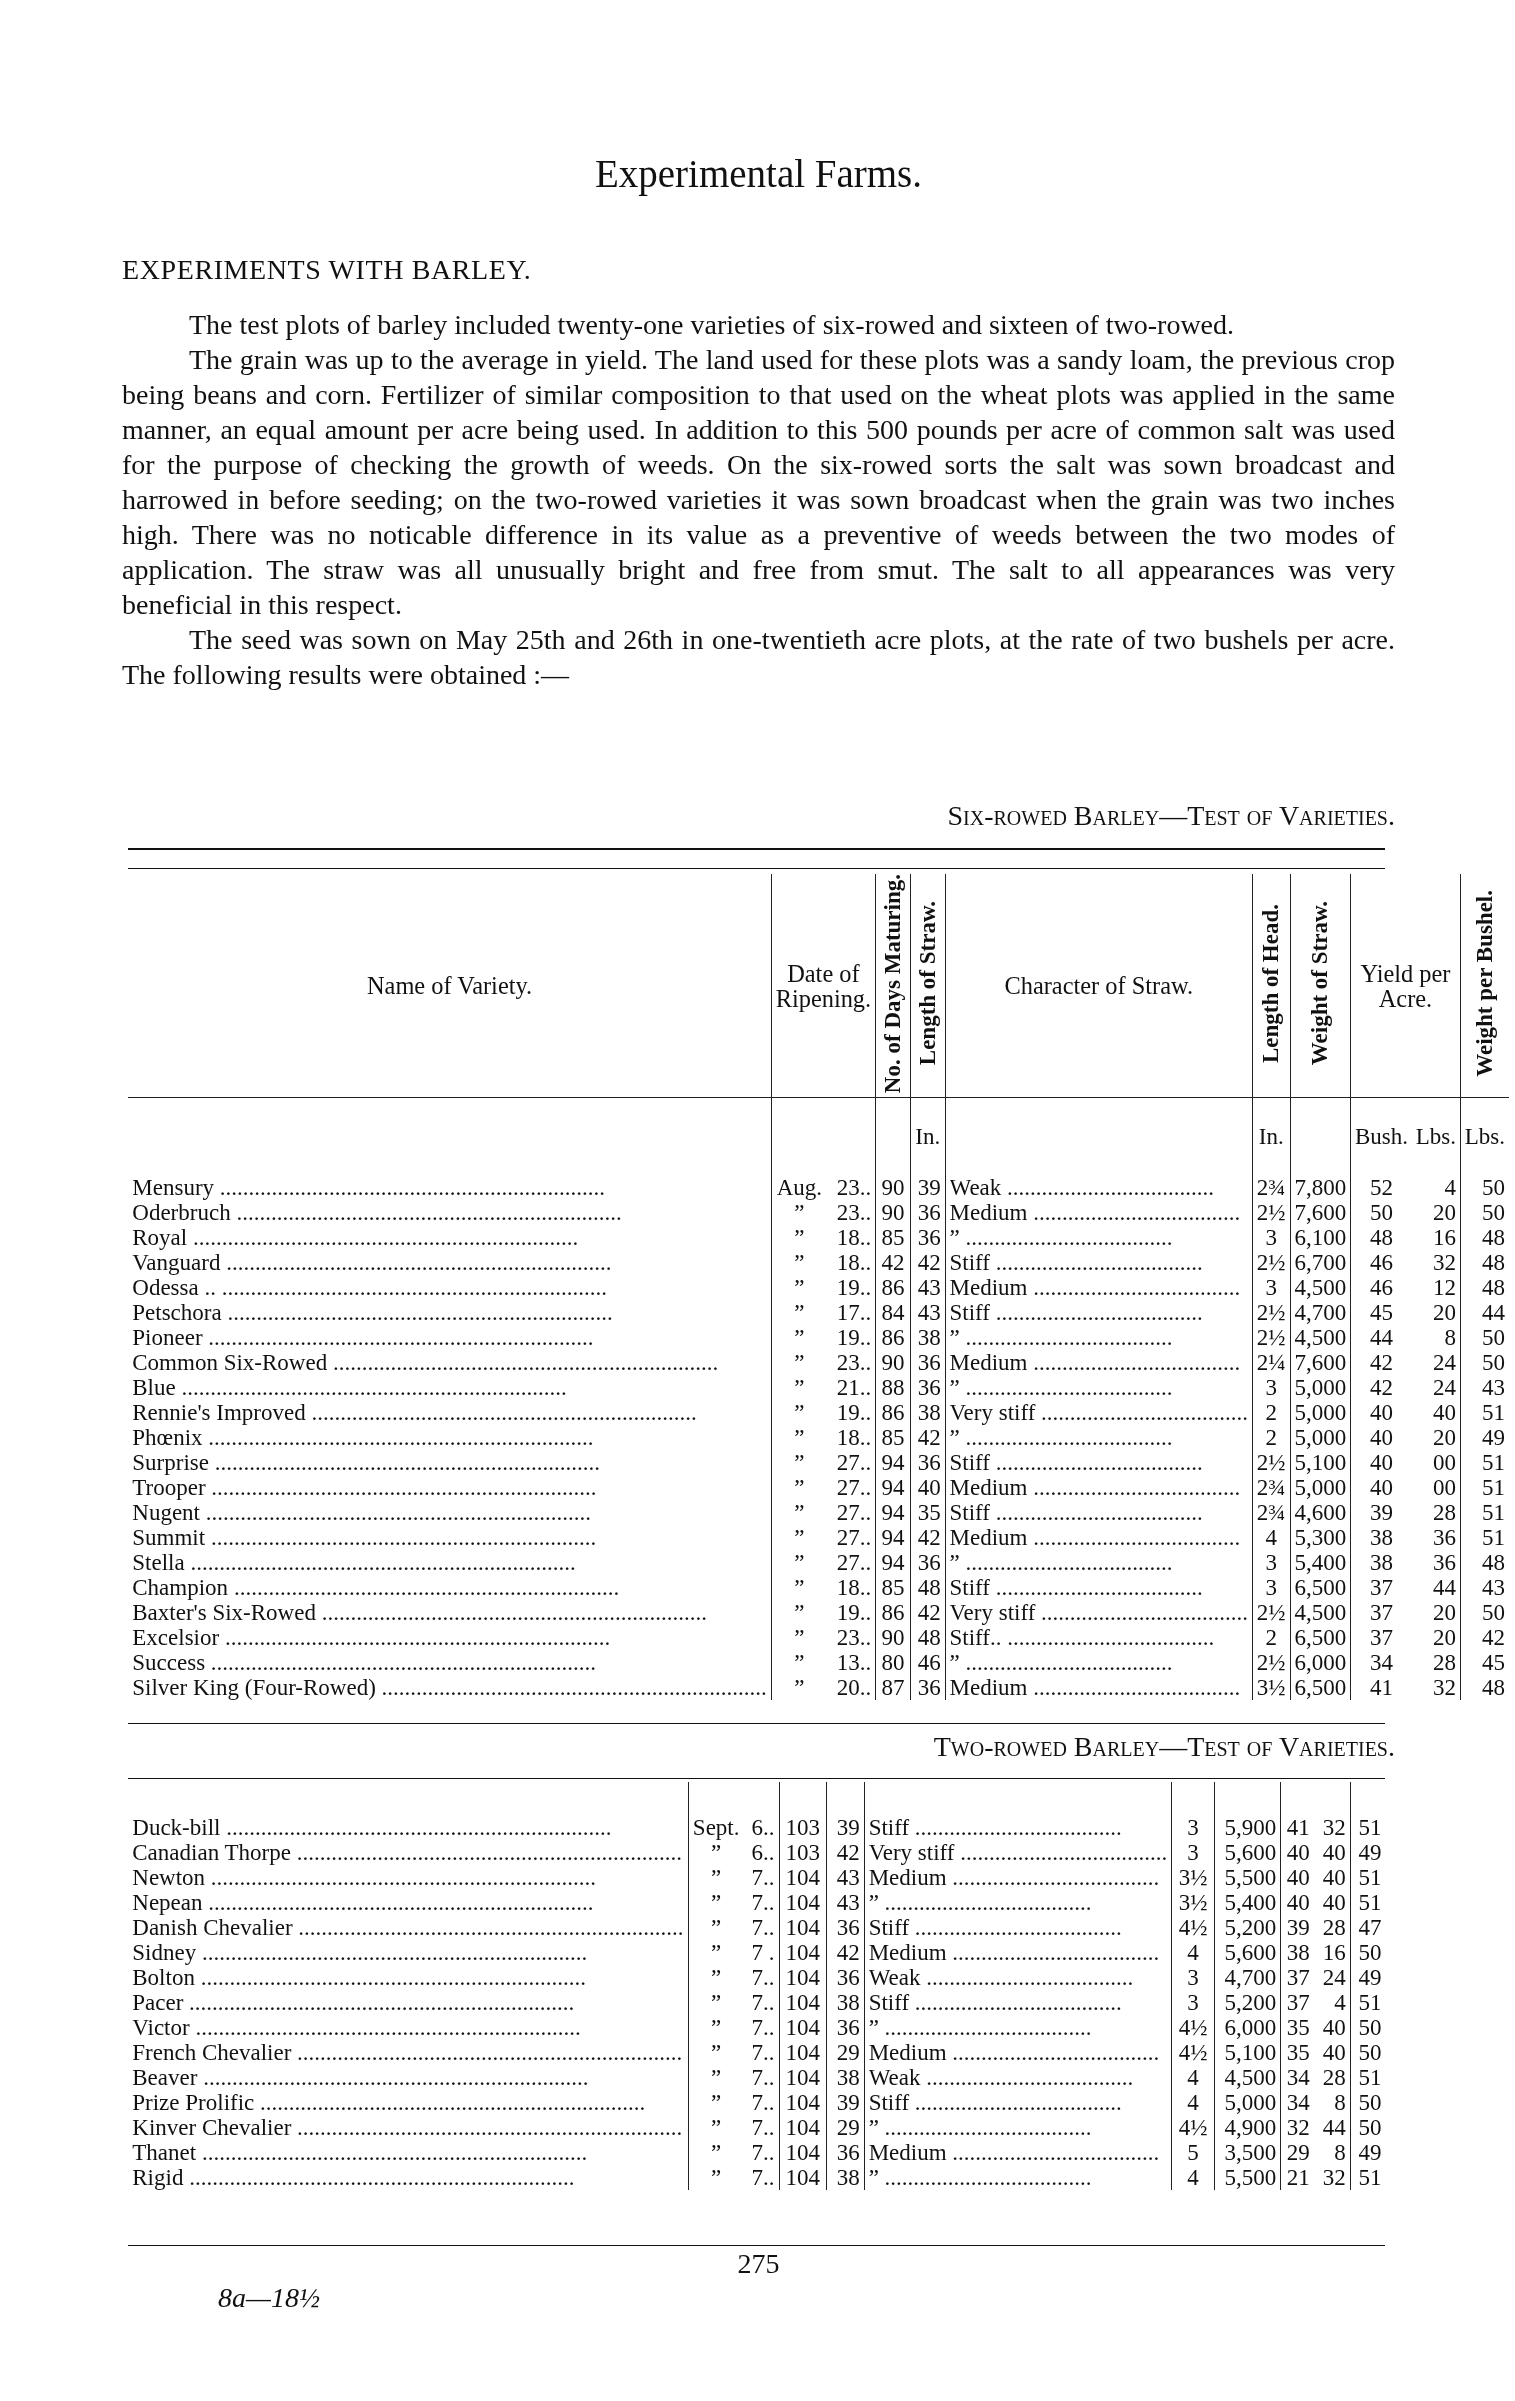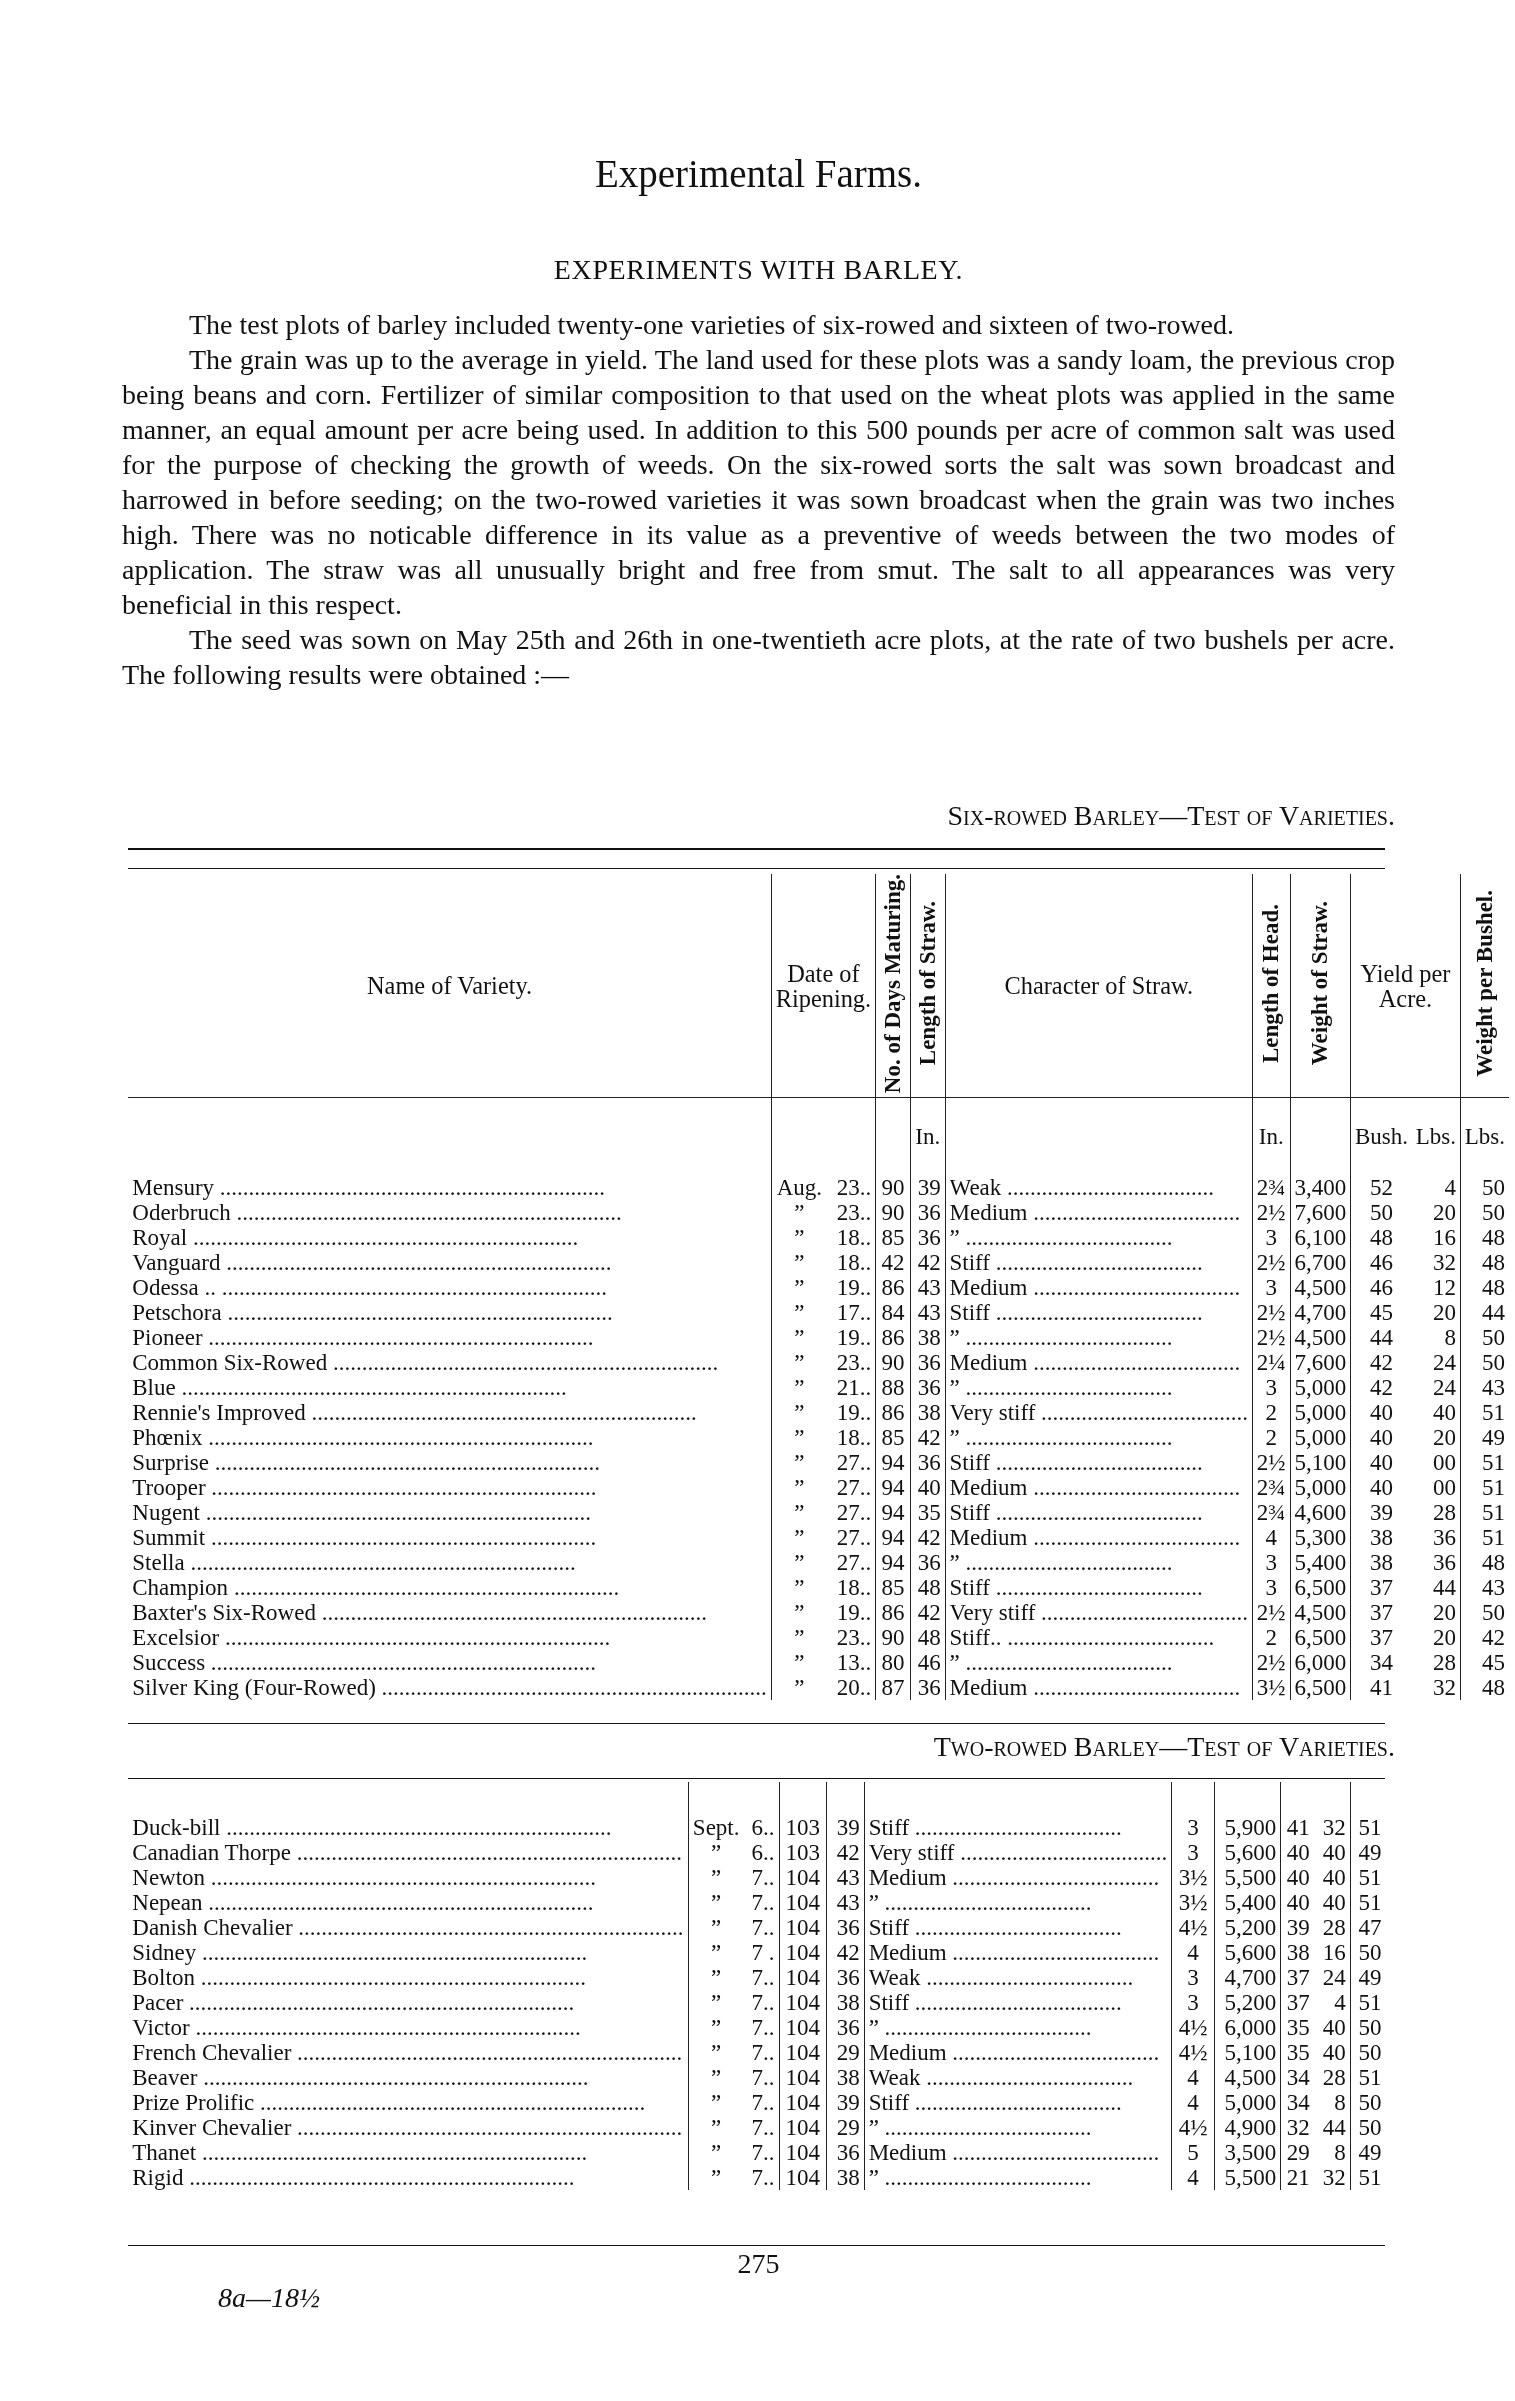--- a/index.html
+++ b/index.html
@@ -2,21 +2,21 @@
 <html style="font-size:10.3px"><head>
 <meta charset="utf-8">
 <style>
   html, body { margin: 0; padding: 0; background: #ffffff; }
   body {
     width: 1516px; height: 2401px; position: relative; overflow: hidden;
     font-family: "Liberation Serif", "DejaVu Serif", serif; color: #111;
   }
   .page { position: absolute; left: 122px; top: 0; width: 1273px; }
   .running-head { position: absolute; top: 151px; left: 0; width: 100%; text-align: center; font-size: 39px; }
-  .section-title { position: absolute; top: 254px; left: 0; width: 100%; text-align: center; font-size: 28px; letter-spacing: 0.6px; }
+  .section-title { position: absolute; top: 254px; left: 0; width: 100%; text-align: left; font-size: 28px; letter-spacing: 0.6px; }
   .body-text { position: absolute; top: 307px; left: 0; width: 100%; font-size: 28px; line-height: 35px; text-align: justify; }
   .body-text p { margin: 0; text-indent: 67px; }
   .table-caption { position: absolute; left: 0; width: 100%; text-align: right; font-size: 28px; font-variant: small-caps; }
   .caption-six { top: 800px; }
   .caption-two { top: 1731px; }
   .rule { position: absolute; left: 6.4px; width: 1257px; border-top: 2.6px solid #111; }
   table.data { position: absolute; left: 6.4px; width: 1257px; border-collapse: collapse; font-size: 23px; }
   table.data td, table.data th { padding: 0 3.9px; white-space: nowrap; line-height: 25px; font-weight: normal; }
   table.data col.c-name { width: 366px; }
   table.data col.c-mon { width: 64px; }
@@ -106,21 +106,21 @@
             <span class="clip"><span>Mensury</span><span class="leader"></span></span>
           </td>
     <td class="bl c">Aug.</td>
     <td class="r">23..</td>
     <td class="bl c">90</td>
     <td class="bl r">39</td>
     <td class="bl char-cell">
             <span class="clip"><span>Weak</span><span class="leader"></span></span>
           </td>
     <td class="bl c">2¾</td>
-    <td class="bl r">3,400</td>
+    <td class="bl r">7,800</td>
     <td class="bl c">52</td>
     <td class="r">4</td>
     <td class="bl r">50</td>
   </tr>
 
   <tr>
     <td class="name-cell">
             <span class="clip"><span>Oderbruch</span><span class="leader"></span></span>
           </td>
     <td class="bl c">”</td>

